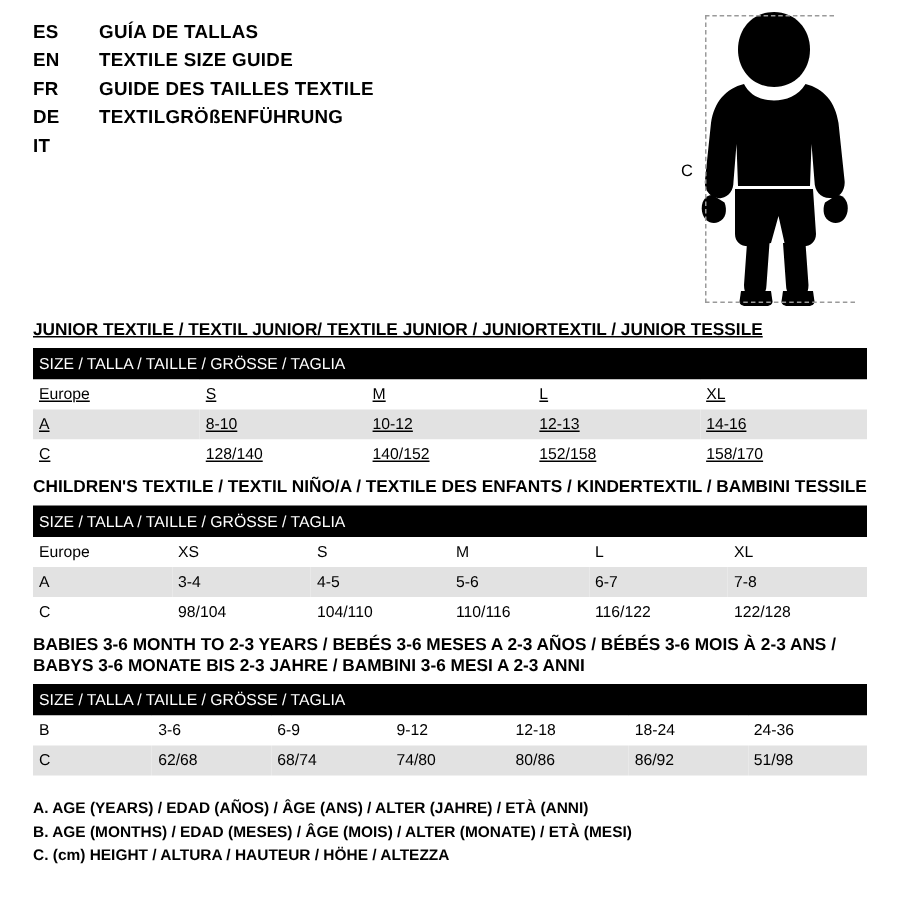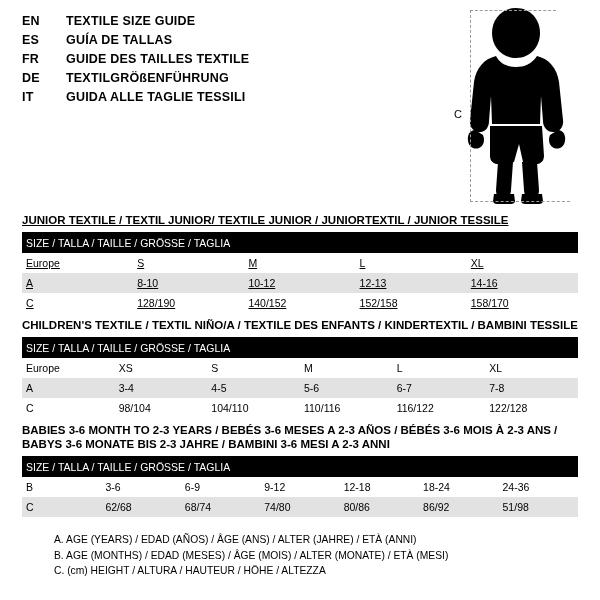--- a/index.html
+++ b/index.html
@@ -130,50 +130,48 @@
   
   .footer {
     position: absolute;
     left: 22px;
     top: 532px;
     width: 556px;
     font-size: 10.5px;
     line-height: 15.5px;
   }
   .footer div {
-    font-weight: 400;
+    font-weight: 700;
     font-size: 10.3px;
-    margin-left: 32px;
   }
 </style>
 </head>
 <body>
 
 <div class="page">
 
   <div class="header">
     <div class="lang-row">
+      <span class="lang-code">ES</span>
+      <span class="lang-title">GUÍA DE TALLAS</span>
+    </div>
+    <div class="lang-row">
       <span class="lang-code">EN</span>
       <span class="lang-title">TEXTILE SIZE GUIDE</span>
     </div>
     <div class="lang-row">
-      <span class="lang-code">ES</span>
-      <span class="lang-title">GUÍA DE TALLAS</span>
-    </div>
-    <div class="lang-row">
       <span class="lang-code">FR</span>
       <span class="lang-title">GUIDE DES TAILLES TEXTILE</span>
     </div>
     <div class="lang-row">
       <span class="lang-code">DE</span>
       <span class="lang-title">TEXTILGRÖßENFÜHRUNG</span>
     </div>
     <div class="lang-row">
       <span class="lang-code">IT</span>
-      <span class="lang-title">GUIDA ALLE TAGLIE TESSILI</span>
     </div>
   </div>
 
   <div class="figure-area">
     <div class="dash-top"></div>
     <div class="dash-bottom"></div>
     <div class="dashline"></div>
     <div class="c-label">C</div>
     <svg width="155" height="200" viewBox="0 0 155 200">
       <g fill="#000000">
@@ -212,21 +210,21 @@
         </tr>
         <tr class="row-grey">
           <td class="label-col">A</td>
           <td>8-10</td>
           <td>10-12</td>
           <td>12-13</td>
           <td>14-16</td>
         </tr>
         <tr class="row-white">
           <td class="label-col">C</td>
-          <td>128/190</td>
+          <td>128/140</td>
           <td>140/152</td>
           <td>152/158</td>
           <td>158/170</td>
         </tr>
       </tbody>
     </table>
   </div>
 
   <div class="section" style="top:318px;">
     <div class="section-title">CHILDREN'S TEXTILE / TEXTIL NIÑO/A / TEXTILE DES ENFANTS / KINDERTEXTIL / BAMBINI TESSILE</div>

